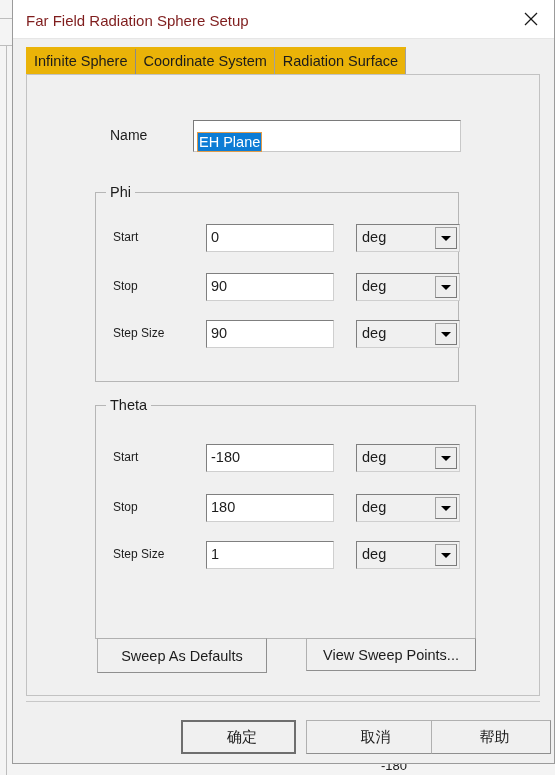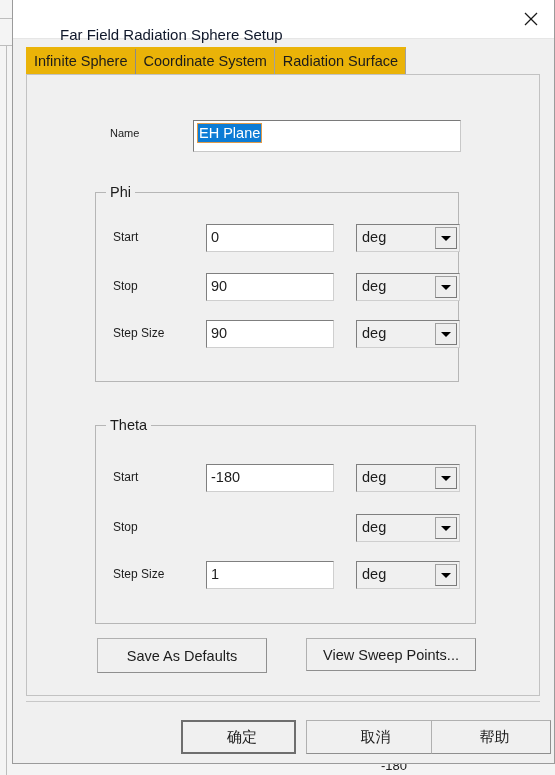--- a/index.html
+++ b/index.html
@@ -53,25 +53,24 @@
   
   #titlebar {
     position: relative;
     height: 38px;
     background: #ffffff;
     border-bottom: 1px solid #e6e6e6;
   }
   #title-text {
     position: absolute;
     left: 13px;
-    top: 26px;
+    top: 12px;
     font-size: 15px;
-    color: #0f172a;
+    color: #7f1d1d;
     white-space: nowrap;
-    margin-left: 34px;
   }
   #close-button {
     position: absolute;
     right: 0px;
     top: 0px;
     width: 46px;
     height: 37px;
     display: flex;
     align-items: center;
     justify-content: center;
@@ -126,37 +125,37 @@
     background: #f0f0f0;
     border: 1px solid #c2c2c2;
     box-sizing: border-box;
   }
 
   
   #name-label {
     position: absolute;
     left: 97px;
     top: 127px;
-    font-size: 11px;
+    font-size: 14px;
     color: #1c1c1c;
   }
   #name-input {
     position: absolute;
     left: 180px;
     top: 120px;
     width: 268px;
     height: 32px;
     background: #ffffff;
     border: 1px solid #7a7a7a;
     border-right-color: #c8c8c8;
     border-bottom-color: #c8c8c8;
     box-sizing: border-box;
     display: flex;
-    align-items: flex-start;
-    padding: 3px 0 16px 4px;
+    align-items: flex-end;
+    padding: 3px 0 0 4px;
     cursor: text;
   }
   #name-input .sel {
     background: #0c7cd5;
     color: #ffffff;
     font-size: 14.5px;
     line-height: 18px;
     padding: 0 1px;
     outline: 1px solid #e09b4a;
   }
@@ -171,21 +170,21 @@
   .groupbox > .legend {
     position: absolute;
     top: -9px;
     left: 10px;
     padding: 0 4px;
     background: #f0f0f0;
     font-size: 14.5px;
     color: #1c1c1c;
   }
   #group-phi   { left: 82px; top: 192px; width: 364px; height: 190px; }
-  #group-theta { left: 82px; top: 425px; width: 381px; height: 199px; }
+  #group-theta { left: 82px; top: 405px; width: 381px; height: 234px; }
 
   
   .row-label {
     position: absolute;
     font-size: 12px;
     color: #1c1c1c;
     white-space: nowrap;
   }
   .textbox {
     position: absolute;
@@ -382,38 +381,39 @@
     <div class="row-label" style="left:17px;top:44px;">Start</div>
     <div class="textbox" style="left:110px;top:38px;">-180</div>
     <div class="combo" style="left:260px;top:38px;">
       <span class="combo-text">deg</span>
       <span class="combo-btn">
           <span class="arrow"></span>
         </span>
     </div>
 
     <div class="row-label" style="left:17px;top:94px;">Stop</div>
+    <div class="textbox" style="left:110px;top:88px;">180</div>
     <div class="combo" style="left:260px;top:88px;">
       <span class="combo-text">deg</span>
       <span class="combo-btn">
           <span class="arrow"></span>
         </span>
     </div>
 
     <div class="row-label" style="left:17px;top:141px;">Step Size</div>
     <div class="textbox" style="left:110px;top:135px;">1</div>
     <div class="combo" style="left:260px;top:135px;">
       <span class="combo-text">deg</span>
       <span class="combo-btn">
           <span class="arrow"></span>
         </span>
     </div>
   </div>
 
-  <div class="pushbtn" id="btn-save-defaults">Save As Defaults</div>
+  <div class="pushbtn" id="btn-save-defaults">Sweep As Defaults</div>
   <div class="pushbtn" id="btn-view-sweep">View Sweep Points...</div>
 
   <div id="footer-sep"></div>
   <div id="btn-ok">确定</div>
   <div id="btn-cancel">取消</div>
   <div id="btn-help">帮助</div>
 
 </div>
 
 </body></html>

